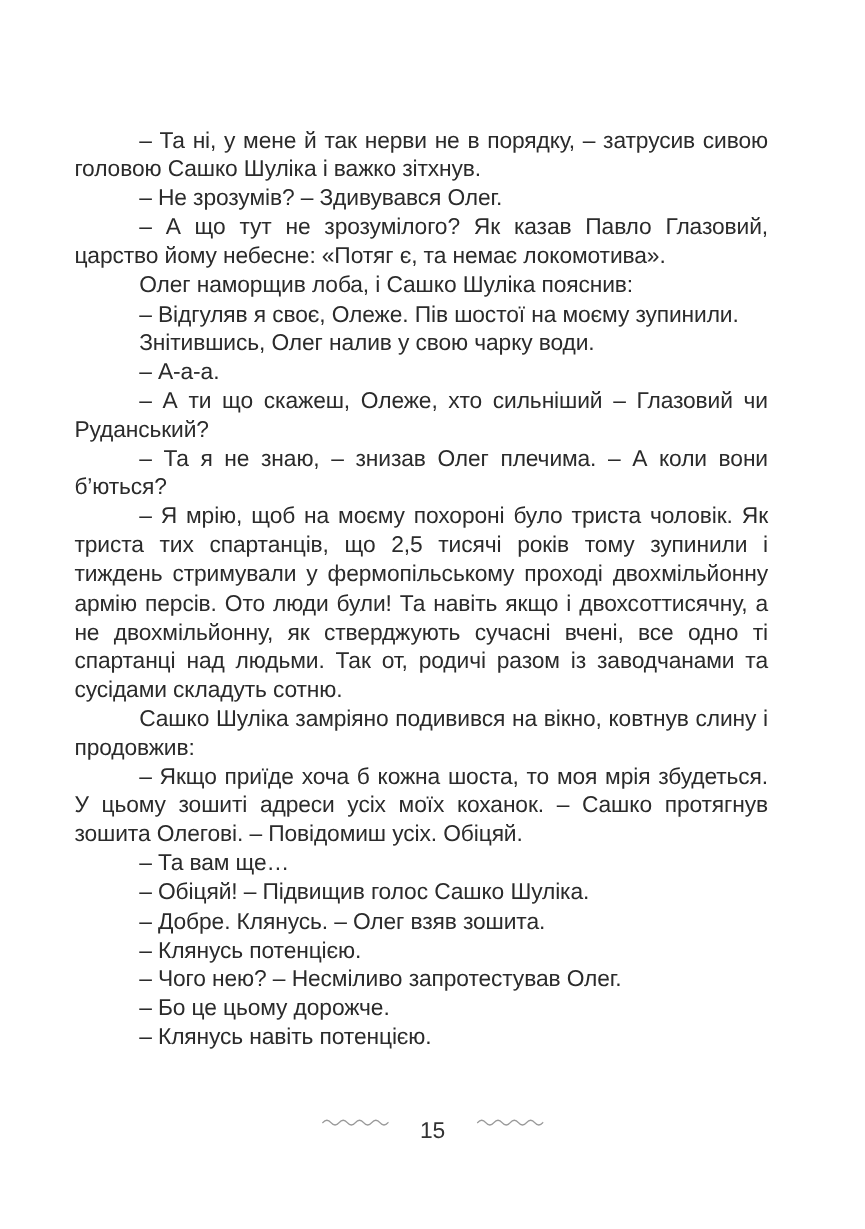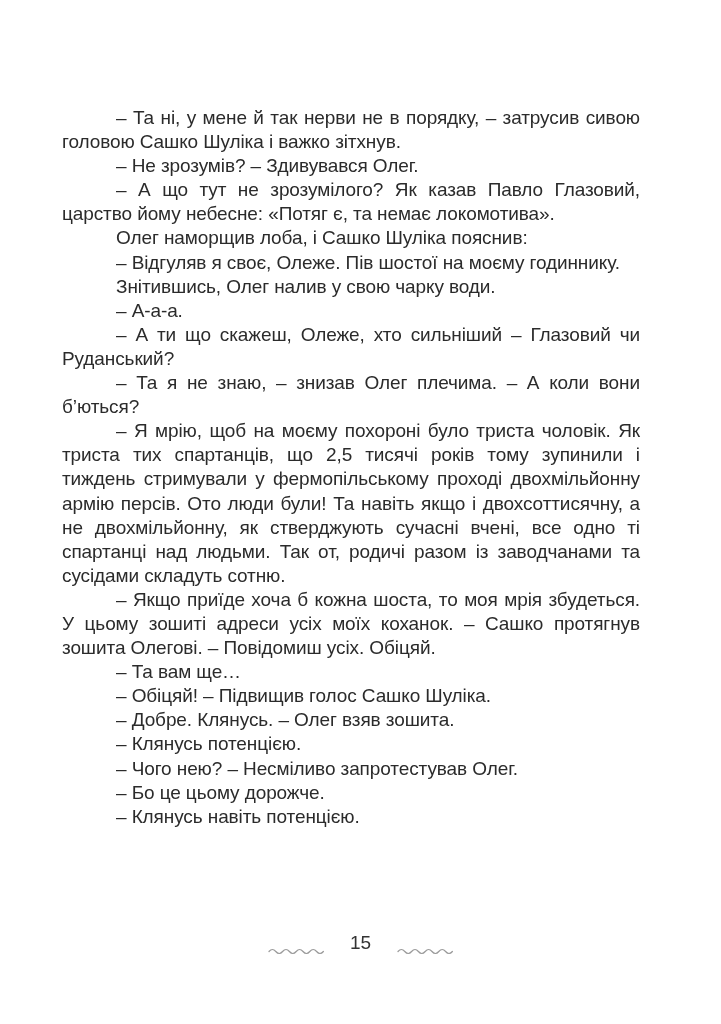--- a/index.html
+++ b/index.html
@@ -31,21 +31,21 @@
     padding: 0;
     text-indent: 54px;
   }
   .footer {
     position: absolute;
     left: 0;
     top: 930px;
     width: 721px;
     height: 26px;
     display: flex;
-    align-items: flex-end;
+    align-items: flex-start;
     justify-content: center;
     gap: 26px;
   }
   .page-num {
     color: #333333;
     font-size: 19px;
     line-height: 26px;
   }
   .wave {
     display: block;
@@ -54,26 +54,27 @@
 </head>
 <body>
 
 <div class="page">
 
   <main class="text-block">
       <p class="para">– Та ні, у мене й так нерви не в порядку, – затрусив сивою головою Сашко Шуліка і важко зітхнув.</p>
       <p class="para">– Не зрозумів? – Здивувався Олег.</p>
       <p class="para">– А що тут не зрозумілого? Як казав Павло Глазовий, царство йому небесне: «Потяг є, та немає локомотива».</p>
       <p class="para">Олег наморщив лоба, і Сашко Шуліка пояснив:</p>
-      <p class="para">– Відгуляв я своє, Олеже. Пів шостої на моєму годиннику.</p>
+      <p class="para">– Відгуляв я своє, Олеже. Пів шостої на моєму зупинили.</p>
       <p class="para">Знітившись, Олег налив у свою чарку води.</p>
       <p class="para">– А-а-а.</p>
       <p class="para">– А ти що скажеш, Олеже, хто сильніший – Глазовий чи Руданський?</p>
       <p class="para">– Та я не знаю, – знизав Олег плечима. – А коли вони б’ються?</p>
       <p class="para">– Я мрію, щоб на моєму похороні було триста чоловік. Як триста тих спартанців, що 2,5 тисячі років тому зупинили і тиждень стримували у фермопільському проході двохмільйонну армію персів. Ото люди були! Та навіть якщо і двохсоттисячну, а не двохмільйонну, як стверджують сучасні вчені, все одно ті спартанці над людьми. Так от, родичі разом із заводчанами та сусідами складуть сотню.</p>
+      <p class="para">Сашко Шуліка замріяно подивився на вікно, ковтнув слину і продовжив:</p>
       <p class="para">– Якщо приїде хоча б кожна шоста, то моя мрія збудеться. У цьому зошиті адреси усіх моїх коханок. – Сашко протягнув зошита Олегові. – Повідомиш усіх. Обіцяй.</p>
       <p class="para">– Та вам ще…</p>
       <p class="para">– Обіцяй! – Підвищив голос Сашко Шуліка.</p>
       <p class="para">– Добре. Клянусь. – Олег взяв зошита.</p>
       <p class="para">– Клянусь потенцією.</p>
       <p class="para">– Чого нею? – Несміливо запротестував Олег.</p>
       <p class="para">– Бо це цьому дорожче.</p>
       <p class="para">– Клянусь навіть потенцією.</p>
     </main>
 

